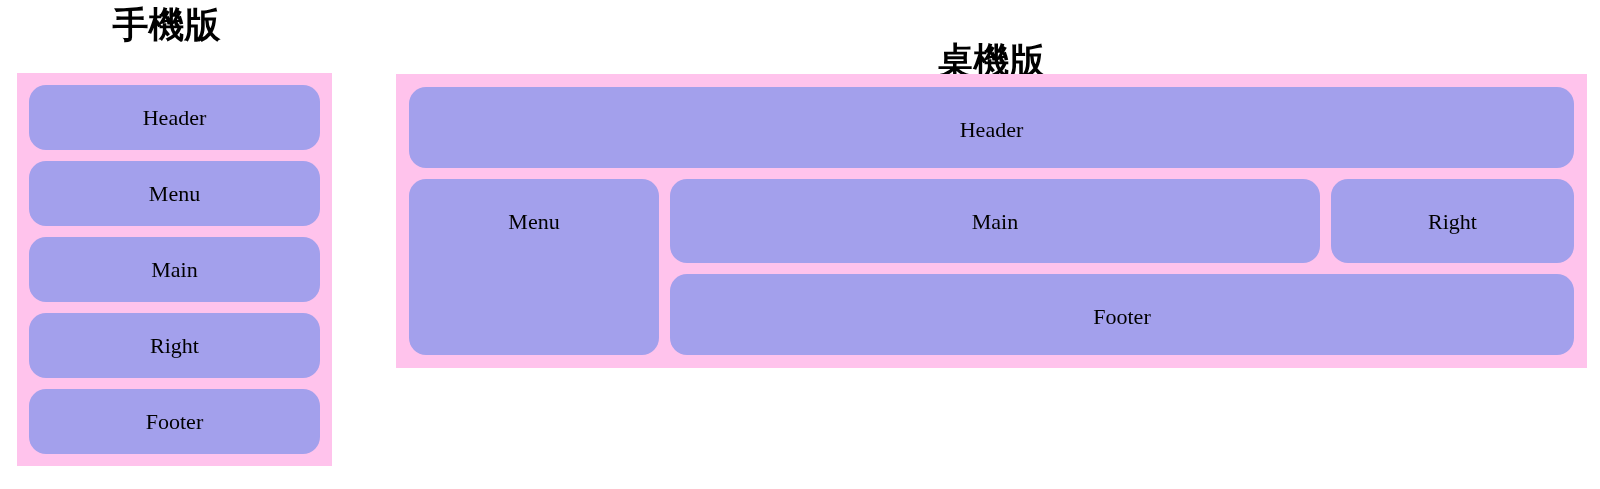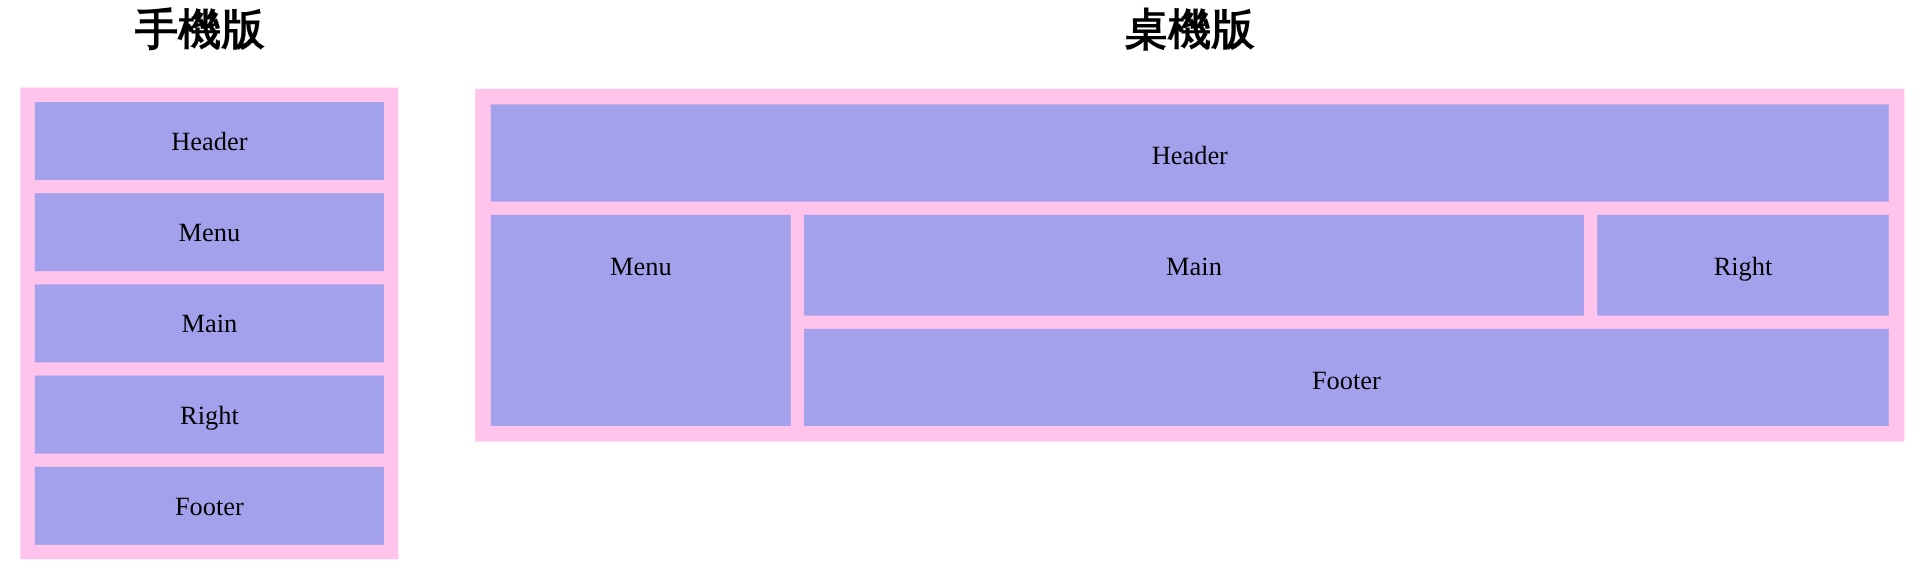--- a/index.html
+++ b/index.html
@@ -23,28 +23,29 @@
     top:0;
     padding-top:4px;
     text-align:center;
     font-family:"Liberation Sans", sans-serif;
     font-weight:bold;
     font-size:36px;
     line-height:42px;
     color:var(--title-color);
   }
   .title-mobile{left:9px;width:315px;}
-  .title-desktop{left:396px;width:1191px;}
+  .title-desktop{left:396px;width:1191px;margin-top:36px;}
 
   .layout-box{
     background:var(--box-bg);
     color:var(--label-color);
     text-align:center;
     font-size:22px;
     line-height:25px;
+    border-radius:17px;
   }
 
   
   .mobile-container{
     position:absolute;
     left:17px;top:73px;
     width:315px;height:393px;
     background:var(--container-bg);
     padding:12px;
     display:grid;

